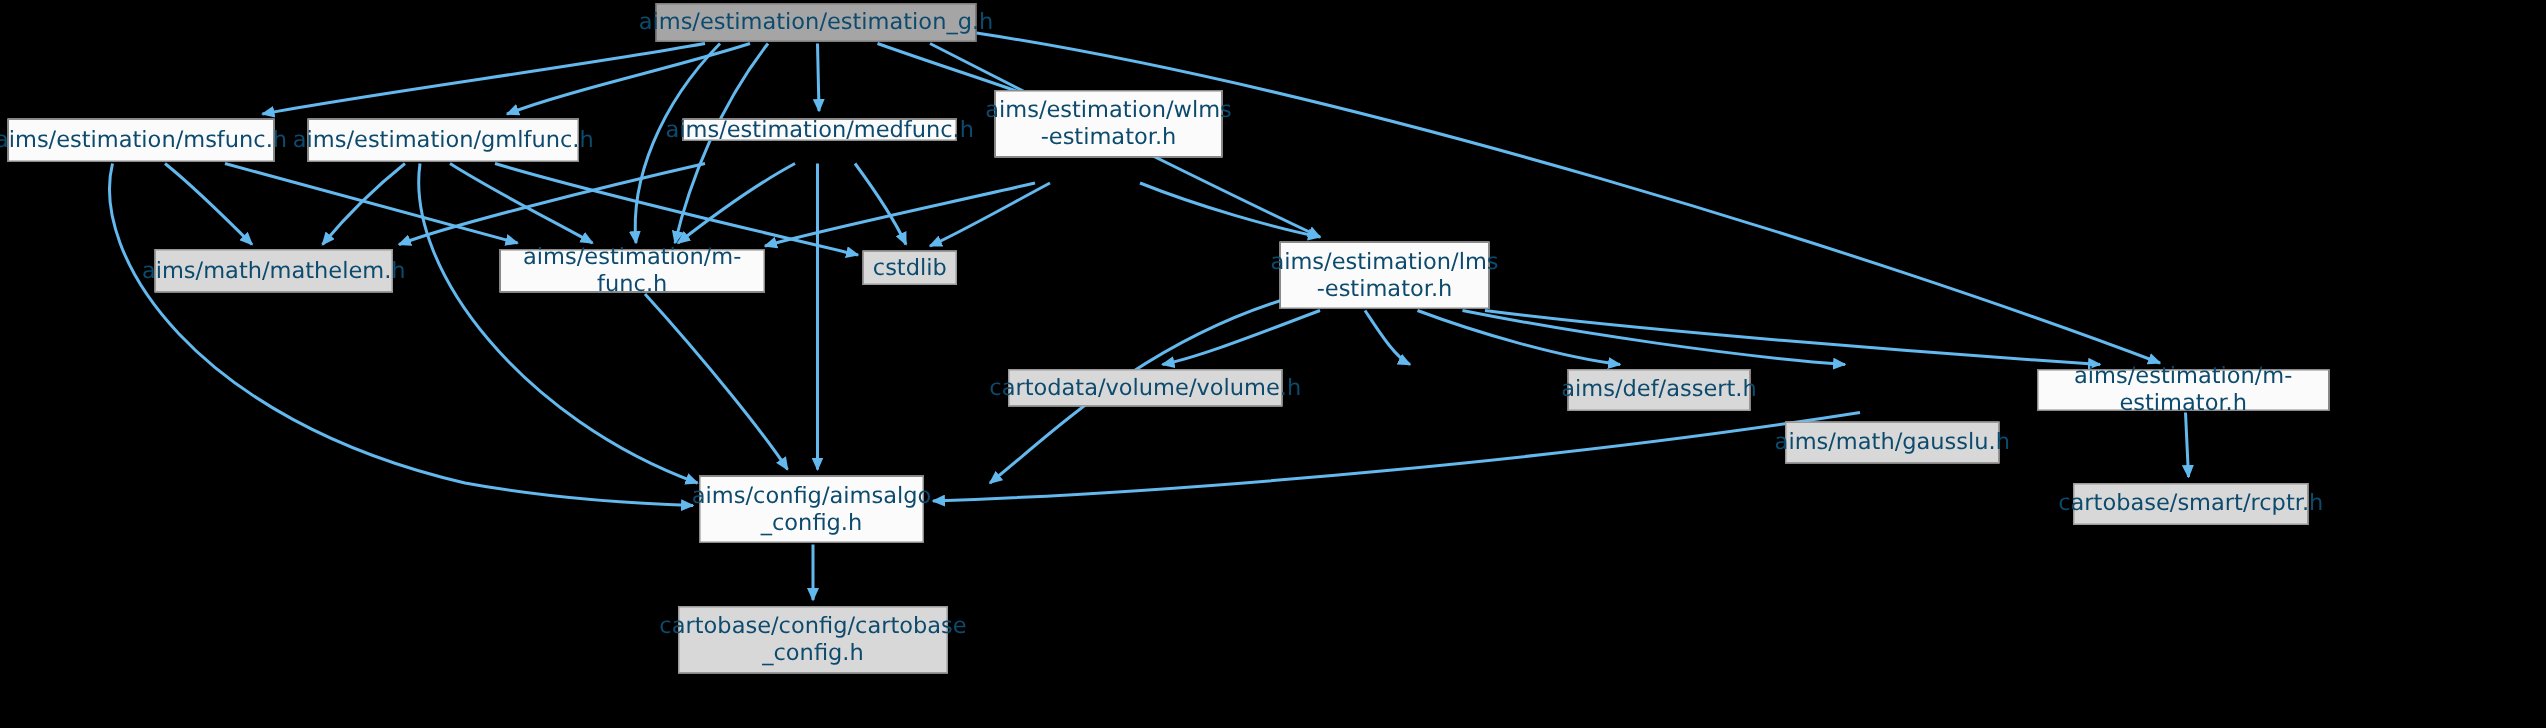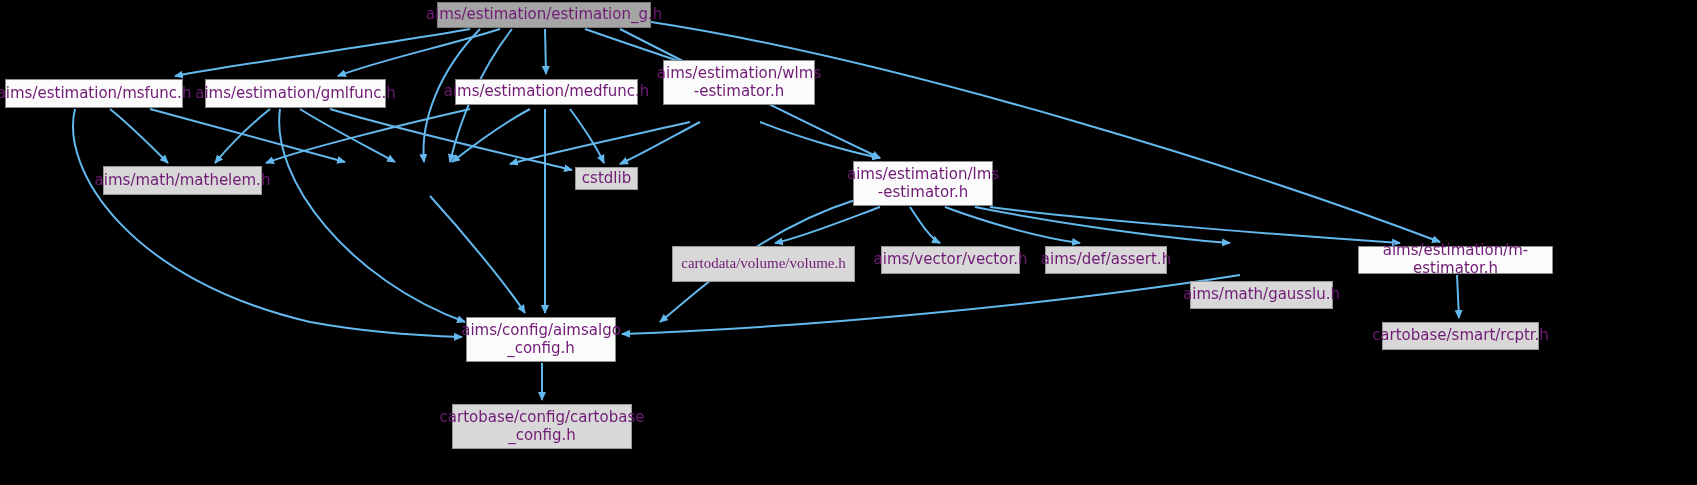--- a/index.html
+++ b/index.html
@@ -1,21 +1,21 @@
 <!DOCTYPE html>
 <html><head>
 <meta charset="utf-8">
 <style>
   html,body{margin:0;padding:0;background:#000;}
   #stage{position:relative;width:1697px;height:485px;background:#000;overflow:hidden;
          font-family:"DejaVu Sans","Liberation Sans",sans-serif;}
   #edges{position:absolute;left:0;top:0;width:1697px;height:485px;}
   .node{position:absolute;box-sizing:border-box;display:flex;align-items:center;
         justify-content:center;text-align:center;line-height:1.18;
-        font-size:15px;color:#701a75;border:1px solid #7d7d7d;}
+        font-size:15px;color:#0c4a6e;border:1px solid #7d7d7d;}
   .node.gray{background:#d8d8d8;border-color:#999;}
   .node.white{background:#fbfbfb;border-color:#8a8a8a;}
   .node.root{background:#a5a5a5;border-color:#7d7d7d;}
   .node span{display:block;padding:0 7px;white-space:pre-line;}
 </style>
 </head>
 <body>
 
 <div id="stage">
 
@@ -80,50 +80,50 @@
   </div>
 
   <div class="node white" style="left:5px;top:79px;width:178px;height:29px;">
     <span>aims/estimation/msfunc.h</span>
   </div>
 
   <div class="node white" style="left:205px;top:79px;width:181px;height:29px;">
     <span>aims/estimation/gmlfunc.h</span>
   </div>
 
-  <div class="node white" style="left:455px;top:79px;width:183px;height:26px;">
+  <div class="node white" style="left:455px;top:79px;width:183px;height:15px;">
     <span>aims/estimation/medfunc.h</span>
   </div>
 
   <div class="node white" style="left:663px;top:60px;width:152px;height:45px;">
     <span>aims/estimation/wlms
 -estimator.h</span>
   </div>
 
   <div class="node gray" style="left:103px;top:166px;width:159px;height:29px;">
     <span>aims/math/mathelem.h</span>
   </div>
 
+  <div class="node white" style="left:333px;top:166px;width:177px;height:29px;">
+    <span>aims/estimation/m-func.h</span>
+  </div>
 
   <div class="node gray" style="left:575px;top:167px;width:63px;height:23px;">
     <span>cstdlib</span>
   </div>
 
   <div class="node white" style="left:853px;top:161px;width:140px;height:45px;">
     <span>aims/estimation/lms
 -estimator.h</span>
   </div>
 
-  <div class="node gray" style="left:672px;top:246px;width:183px;height:36px;font-family:Liberation Serif, serif;">
+  <div class="node gray" style="left:672px;top:246px;width:183px;height:25px;">
     <span>cartodata/volume/volume.h</span>
   </div>
 
-  <div class="node gray" style="left:881px;top:246px;width:139px;height:28px;">
-    <span>aims/vector/vector.h</span>
-  </div>
 
   <div class="node gray" style="left:1045px;top:246px;width:122px;height:28px;">
     <span>aims/def/assert.h</span>
   </div>
 
   <div class="node gray" style="left:1190px;top:246px;width:143px;height:28px;margin-top:35px;">
     <span>aims/math/gausslu.h</span>
   </div>
 
   <div class="node white" style="left:1358px;top:246px;width:195px;height:28px;">

